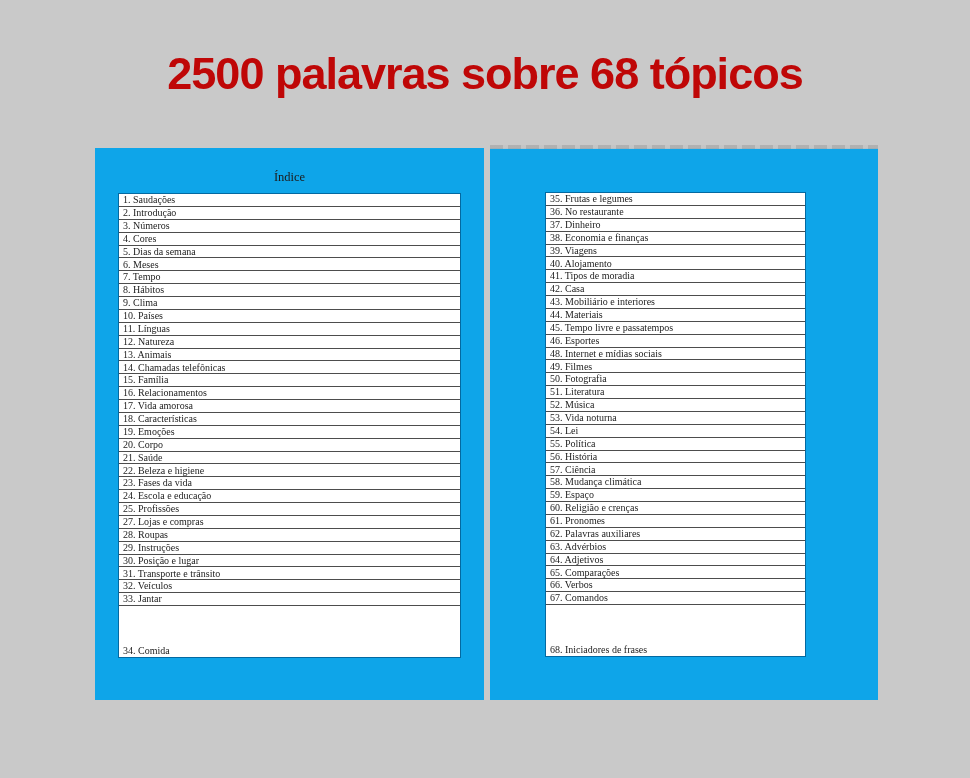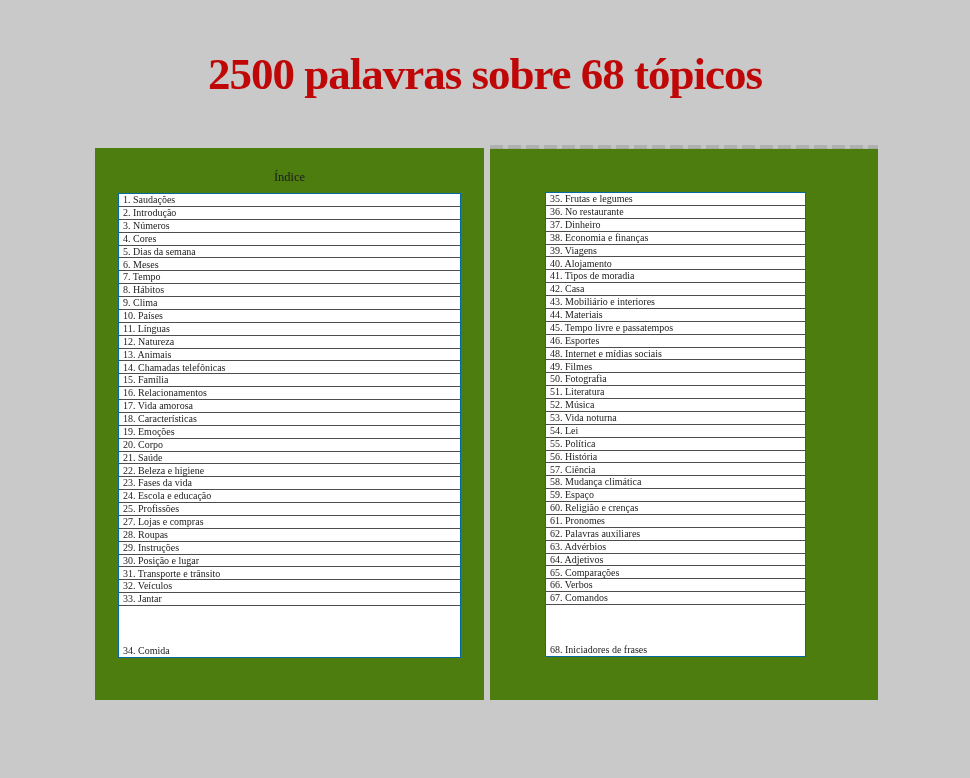--- a/index.html
+++ b/index.html
@@ -13,32 +13,32 @@
     position: relative;
     overflow: hidden;
     font-family: "Liberation Serif", serif;
   }
   .main-title {
     position: absolute;
     top: 48px;
     left: 0;
     width: 970px;
     text-align: center;
-    font-family: Liberation Serif, serif;
+    font-family: Liberation Sans, sans-serif;
     font-weight: bold;
     font-size: 45px;
     letter-spacing: -1px;
     color: #bf0707;
     white-space: nowrap;
   }
   .page {
     position: absolute;
     top: 148px;
     height: 552px;
-    background: #4d7c0f;
+    background: #0ea5e9;
   }
   .page-left  { left: 95px;  width: 389px; }
   .page-right { left: 490px; width: 388px; }
   .scan-edge {
     position: absolute;
     top: -3px;
     left: 0;
     width: 100%;
     height: 4px;
     background: repeating-linear-gradient(90deg,

